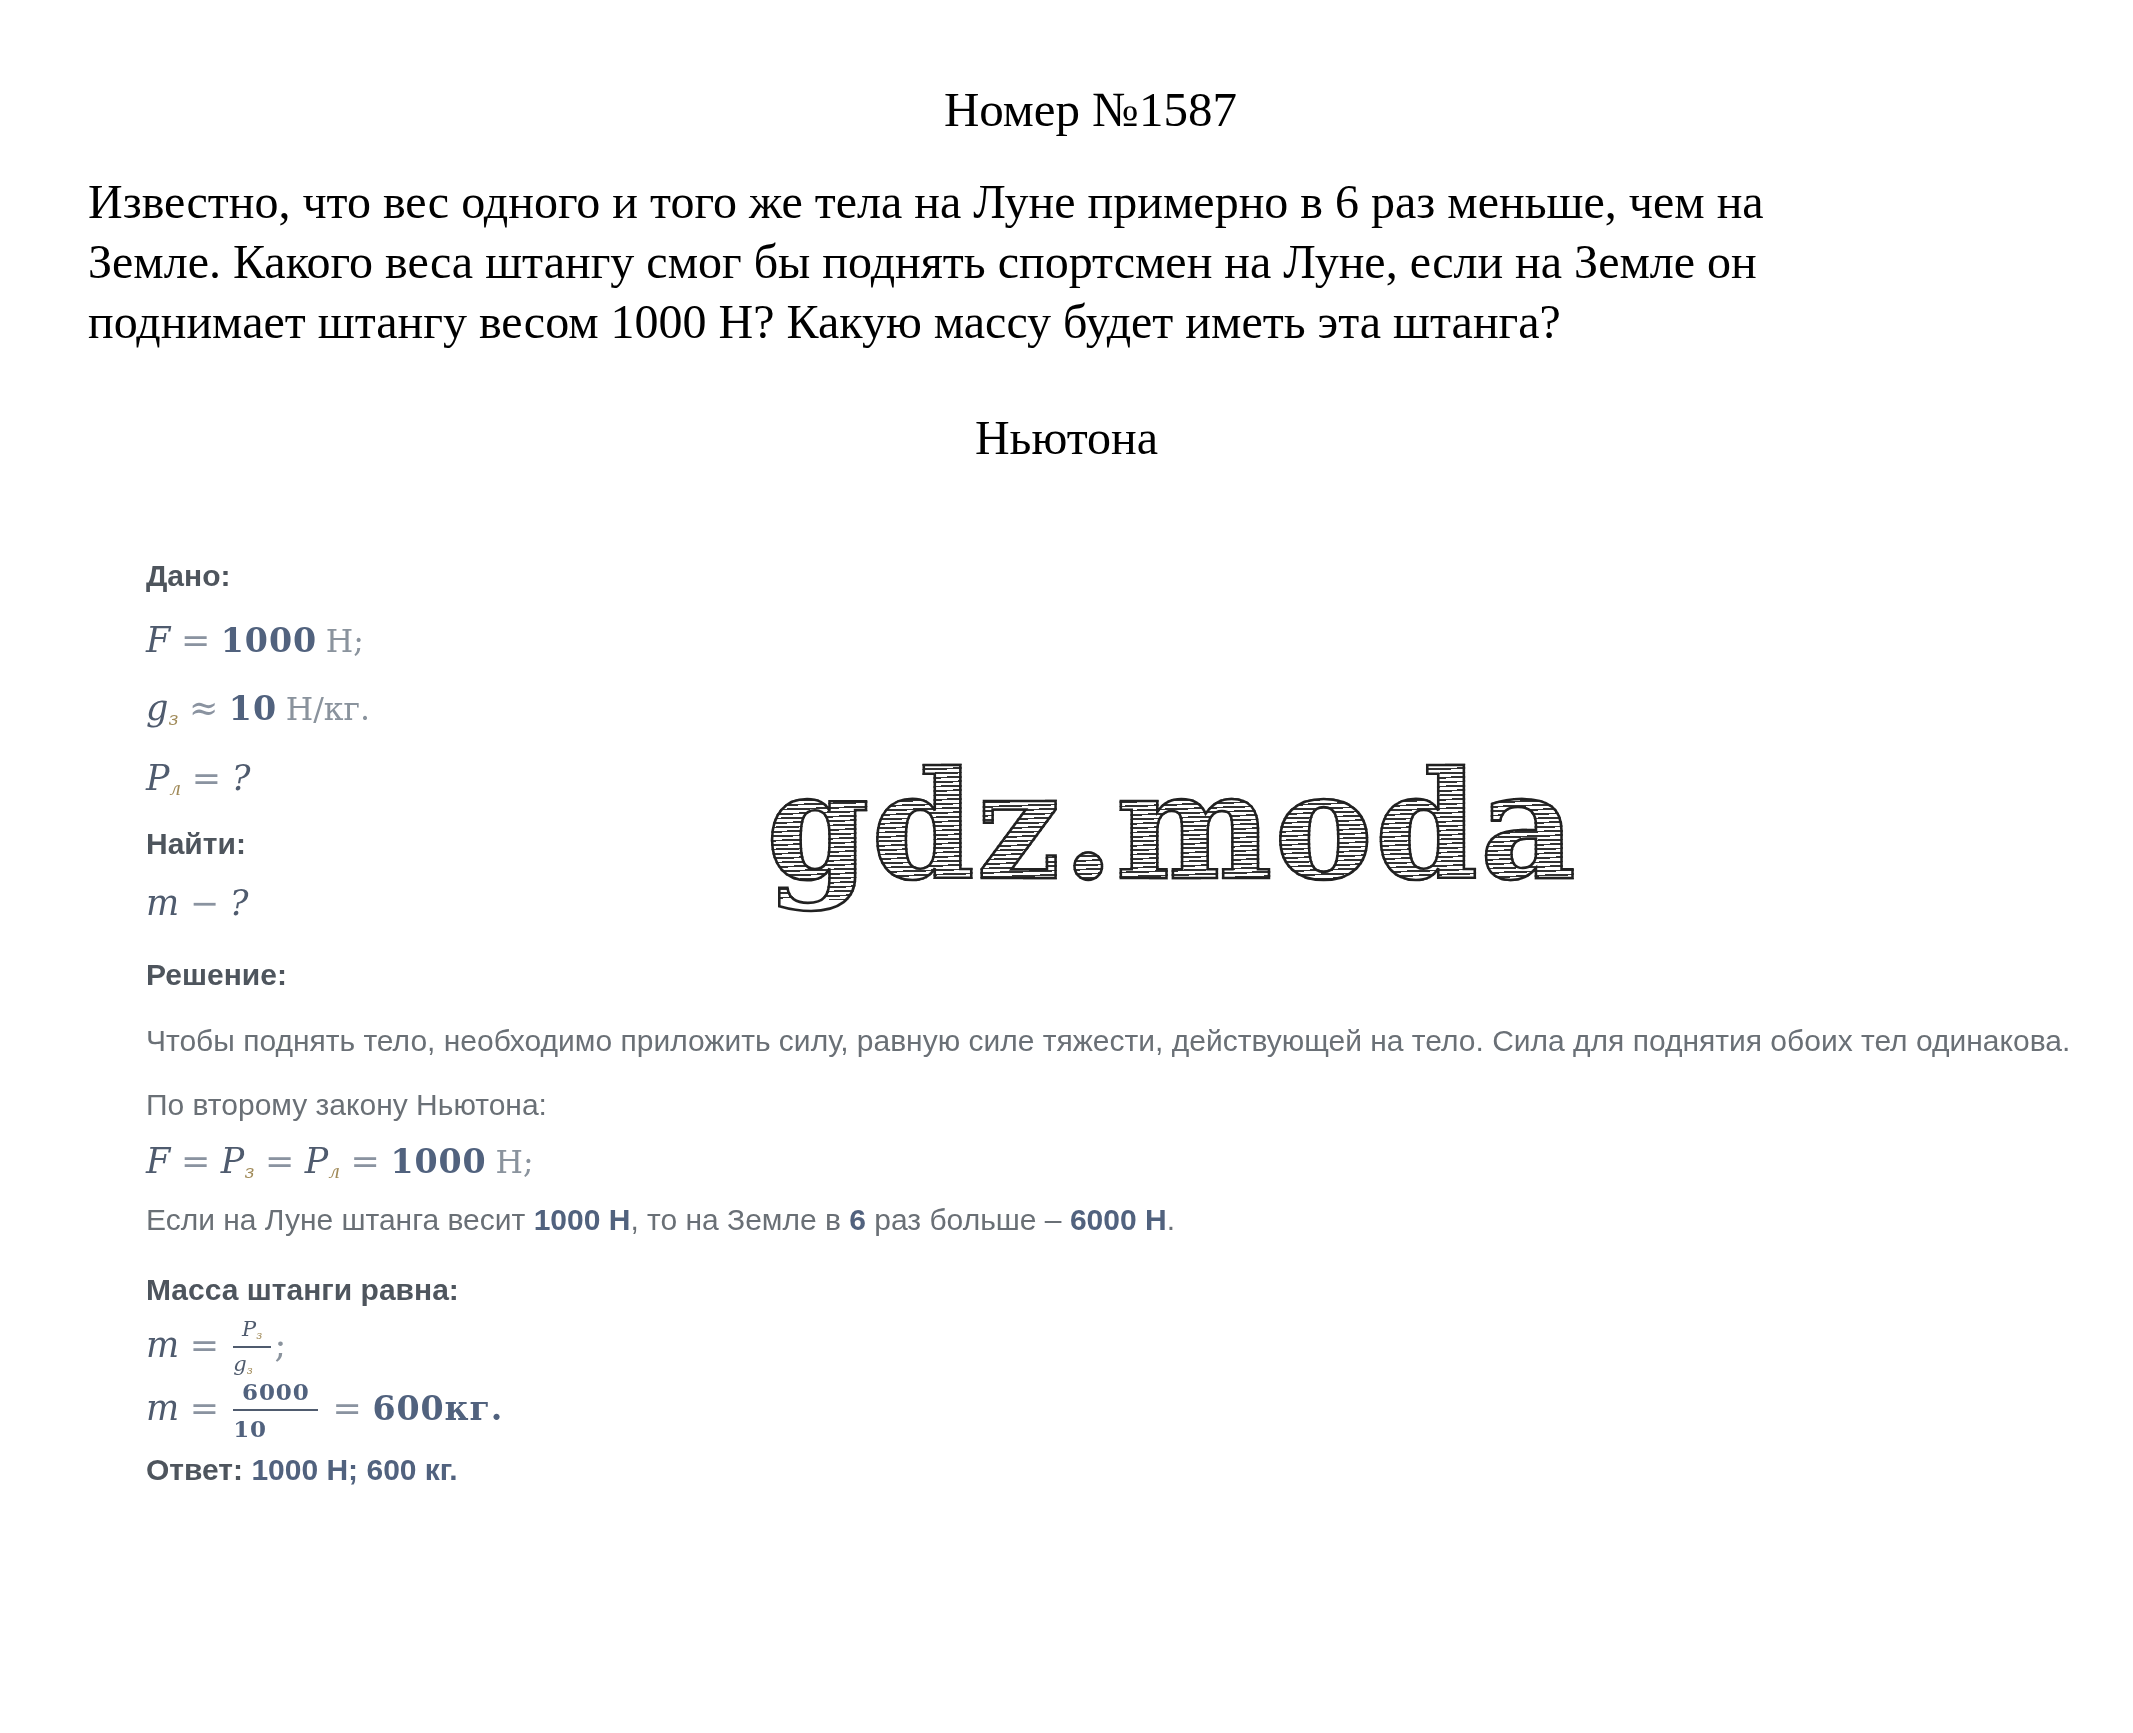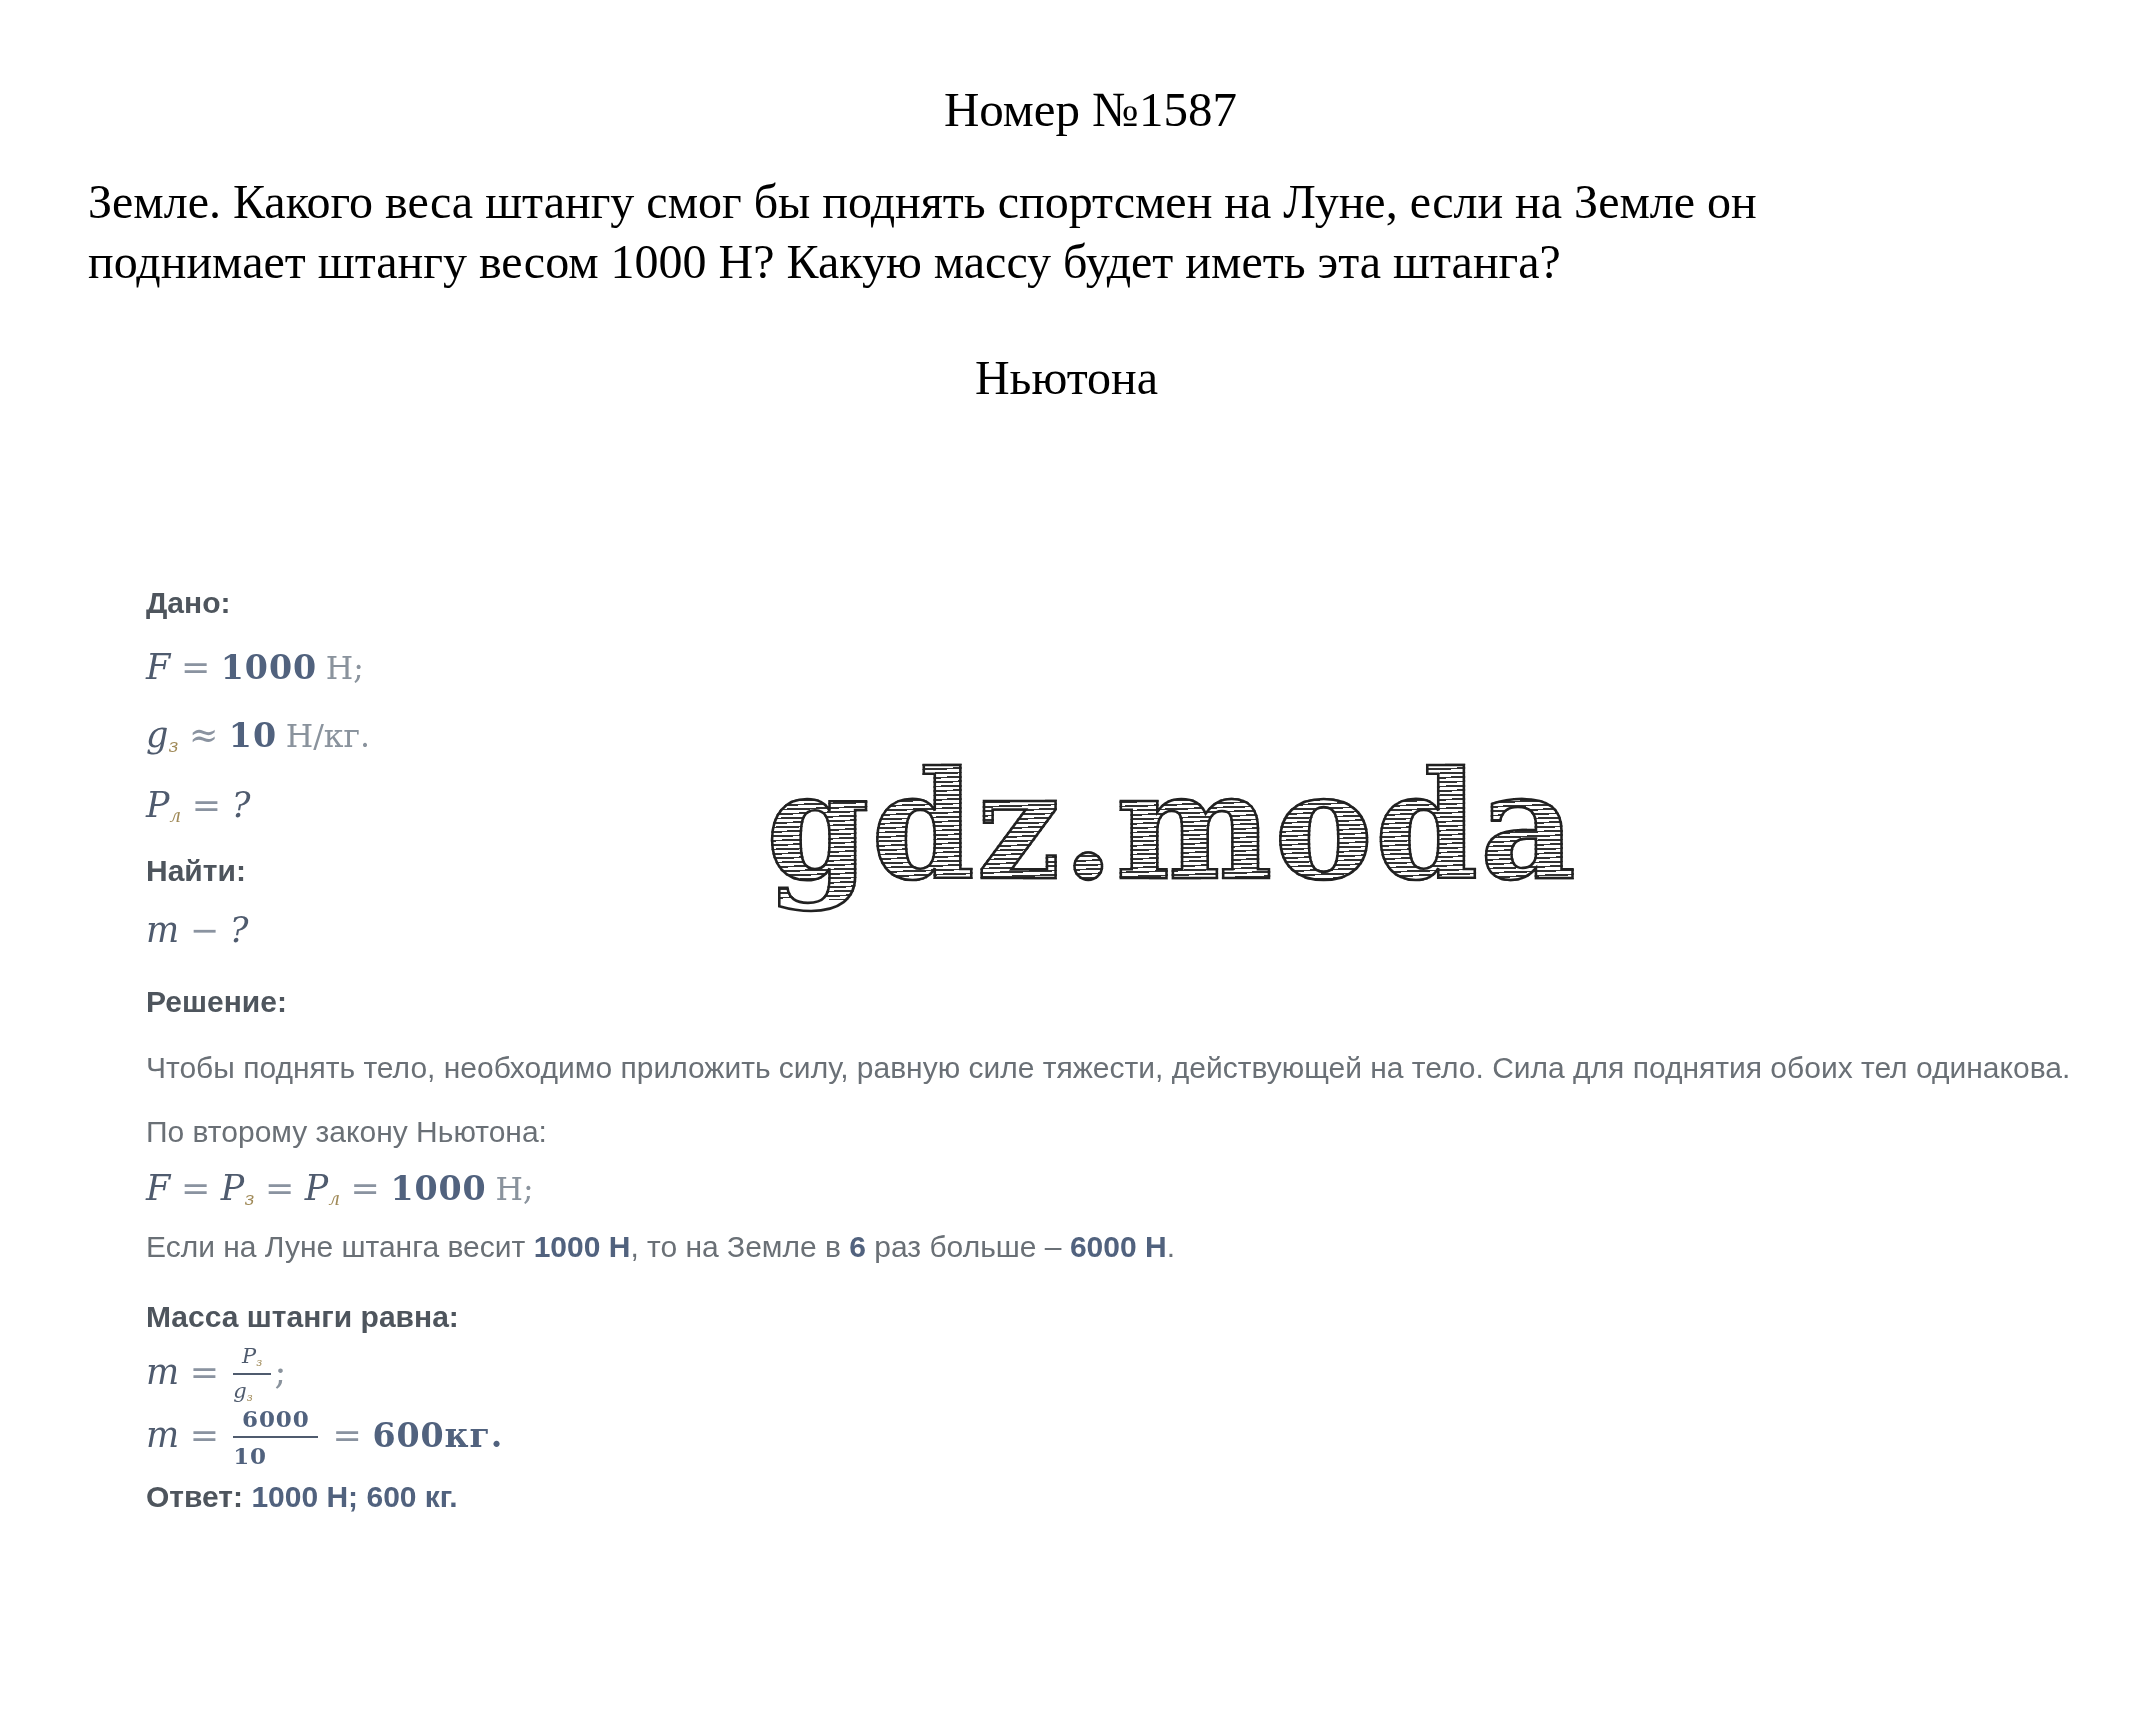--- a/index.html
+++ b/index.html
@@ -27,21 +27,21 @@
     font-family:"Liberation Serif", serif;
   }
   .solution-heading{
     margin-top:58px;
     text-align:center;
     font-size:48px; font-weight:400;
     color:var(--heading-color,#000);
   }
   
   .solution{
-    position:absolute; left:146px; top:584px; width:1954px;
+    position:absolute; left:146px; top:557px; width:1954px;
     font-family:"Liberation Sans", sans-serif;
     font-size:30px; color:var(--text-color,#6a7076);
   }
   .s-row{ line-height:1.25; }
   .label{ font-weight:700; color:var(--label-color,#4e555d); }
   .row-given-label{ margin-bottom:24px; }
   .row-given-f{ margin-bottom:26.5px; }
   .row-given-g{ margin-bottom:27px; }
   .row-find-label{ margin-bottom:20px; }
   .row-find-p{ margin-bottom:24px; }
@@ -87,20 +87,21 @@
   }
 </style>
 </head>
 <body>
 
 <div class="page">
 
   <h1 class="title">Номер №1587</h1>
 
   <div class="problem">
+    <div>Известно, что вес одного и того же тела на Луне примерно в 6 раз меньше, чем на</div>
     <div>Земле. Какого веса штангу смог бы поднять спортсмен на Луне, если на Земле он</div>
     <div>поднимает штангу весом 1000 Н? Какую массу будет иметь эта штанга?</div>
   </div>
 
   <h2 class="solution-heading">Ньютона</h2>
 
   <div class="solution">
 
     <div class="s-row label row-given-label">Дано:</div>
 

